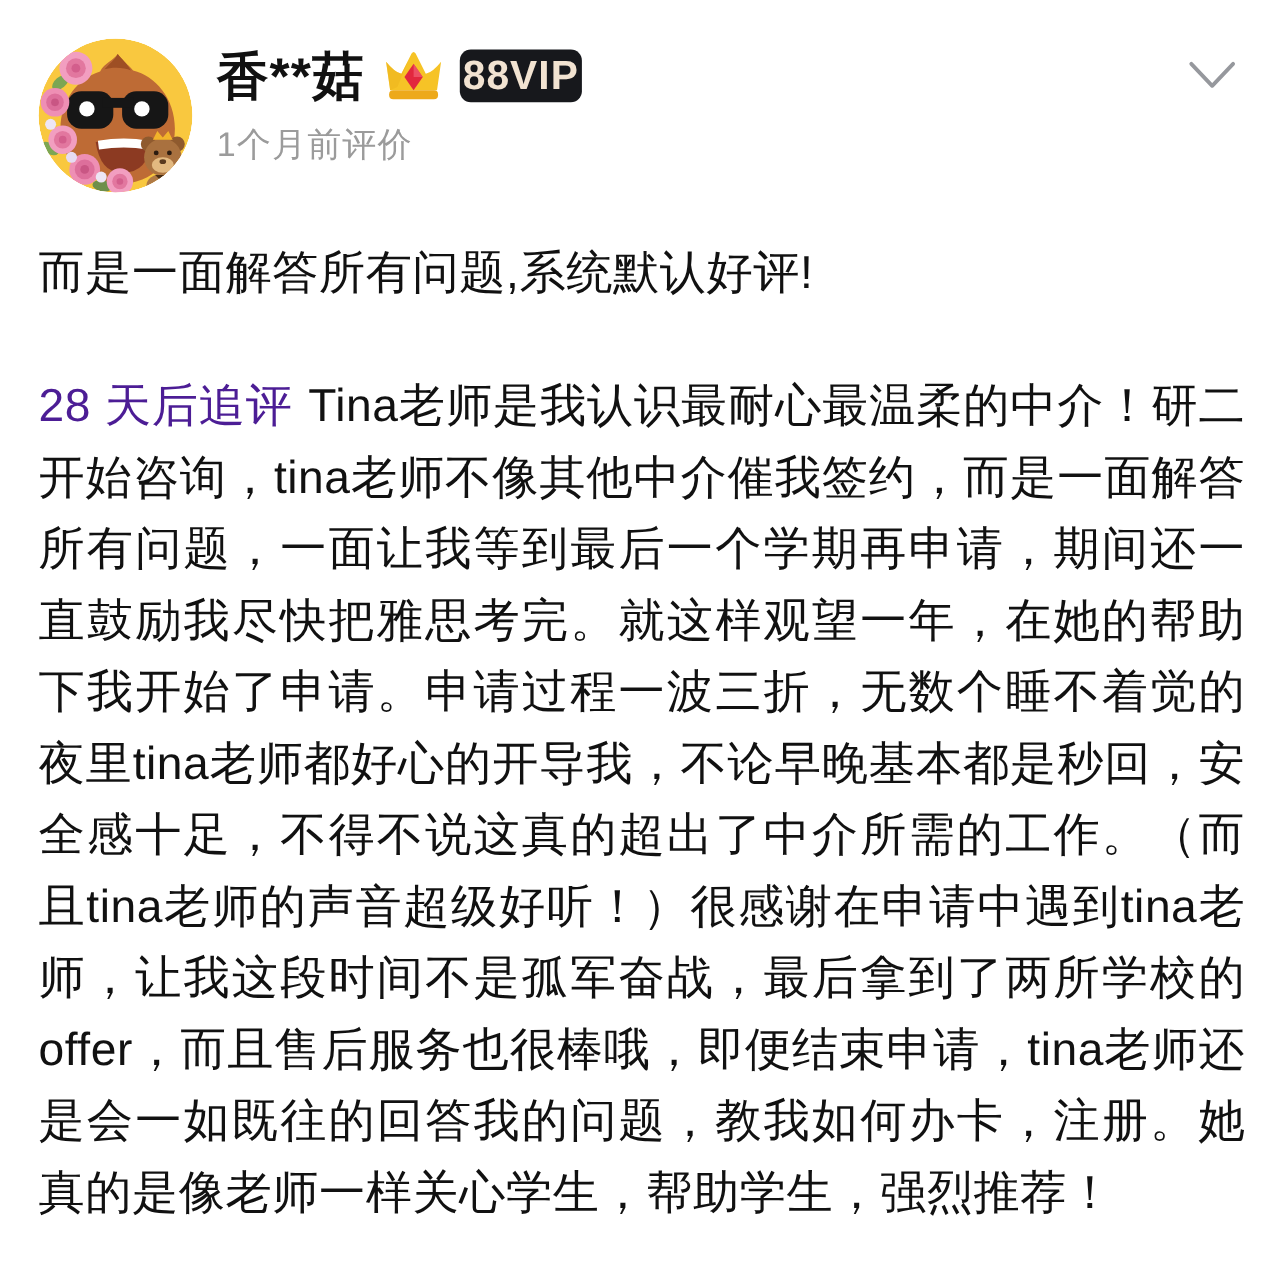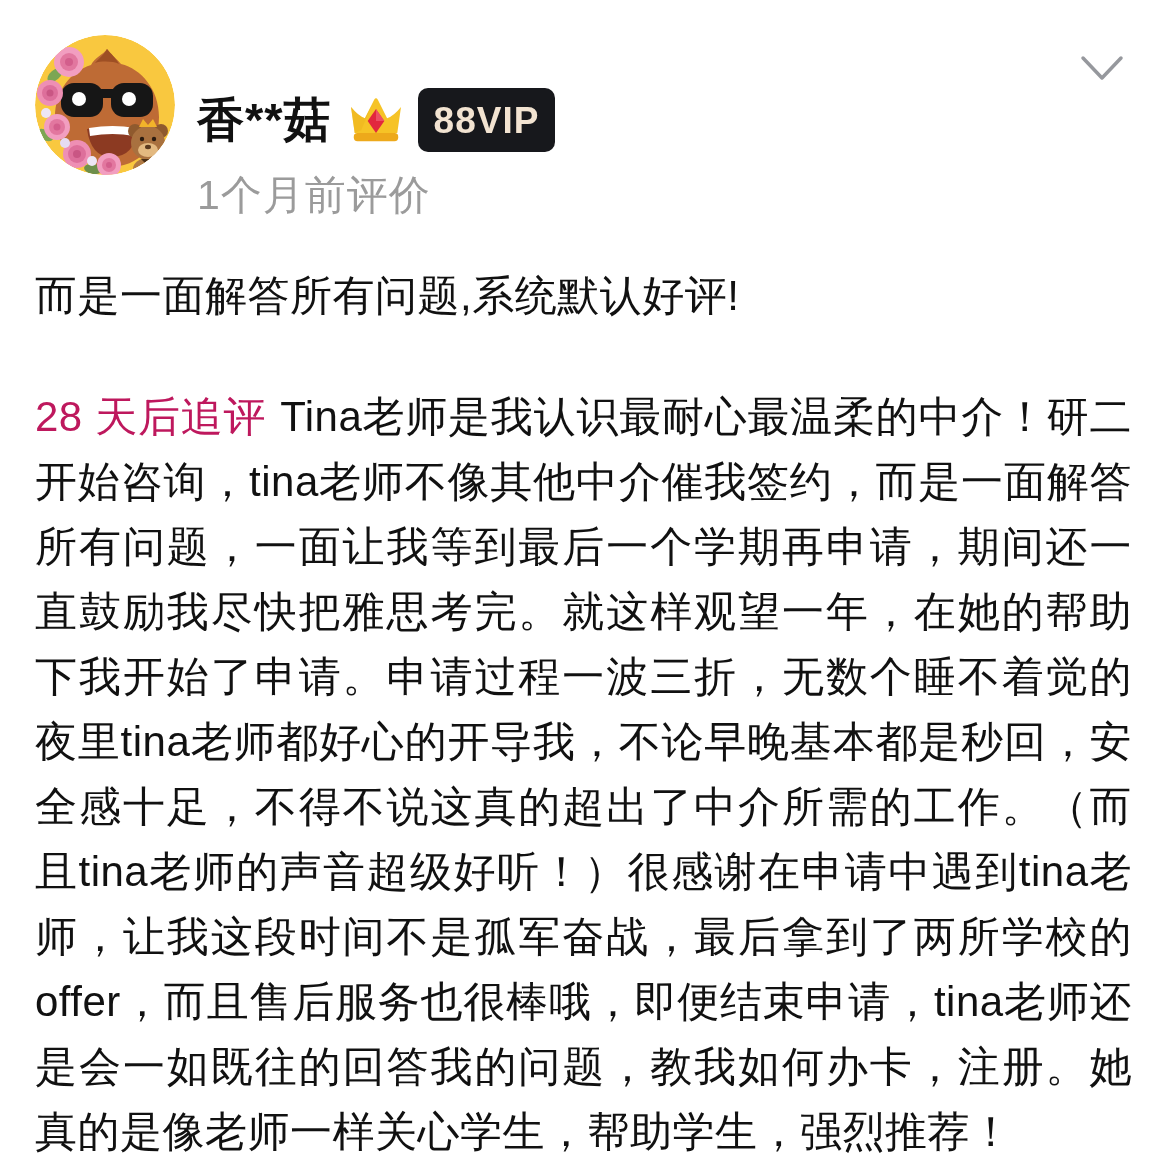--- a/index.html
+++ b/index.html
@@ -27,52 +27,51 @@
     overflow: hidden;
     flex: 0 0 140px;
   }
   .user-block {
     margin-left: 22px;
     padding-top: 8px;
   }
   .user-line {
     display: flex;
     align-items: center;
-    margin-top: 45px;
   }
   .username {
     font-size: 47px;
     font-weight: 700;
     color: #111111;
     letter-spacing: 1px;
     line-height: 1.1;
   }
   .crown {
     margin-left: 16px;
     display: inline-flex;
     align-items: center;
   }
   .vip-badge {
     margin-left: 14px;
     display: inline-flex;
     align-items: center;
     justify-content: center;
-    height: 64px;
-    padding: 0 16px;
+    height: 48px;
+    padding: 0 3px;
     border-radius: 10px;
     background: #17181c;
     color: #f2e3d1;
     font-size: 37px;
     font-weight: 700;
     letter-spacing: 1px;
     line-height: 1;
   }
   .timestamp {
     margin-top: 16px;
-    font-size: 41px;
+    font-size: 31px;
     color: #9b9b9b;
     letter-spacing: 1px;
   }
   .chevron {
     position: absolute;
     right: 6px; top: 18px;
   }
   
   .system-note {
     margin-top: 40px;
@@ -85,21 +84,21 @@
   .followup {
     margin-top: 56px;
     font-size: 42px;
     font-weight: 500;
     color: #111111;
     line-height: 65px;
     letter-spacing: 0.5px;
     text-align: justify;
   }
   .followup-tag {
-    color: #be185d;
+    color: #4c1d95;
     font-weight: 500;
     margin-right: 14px;
   }
 </style>
 </head>
 <body>
 
 <div class="review-card">
 
   <div class="header">

